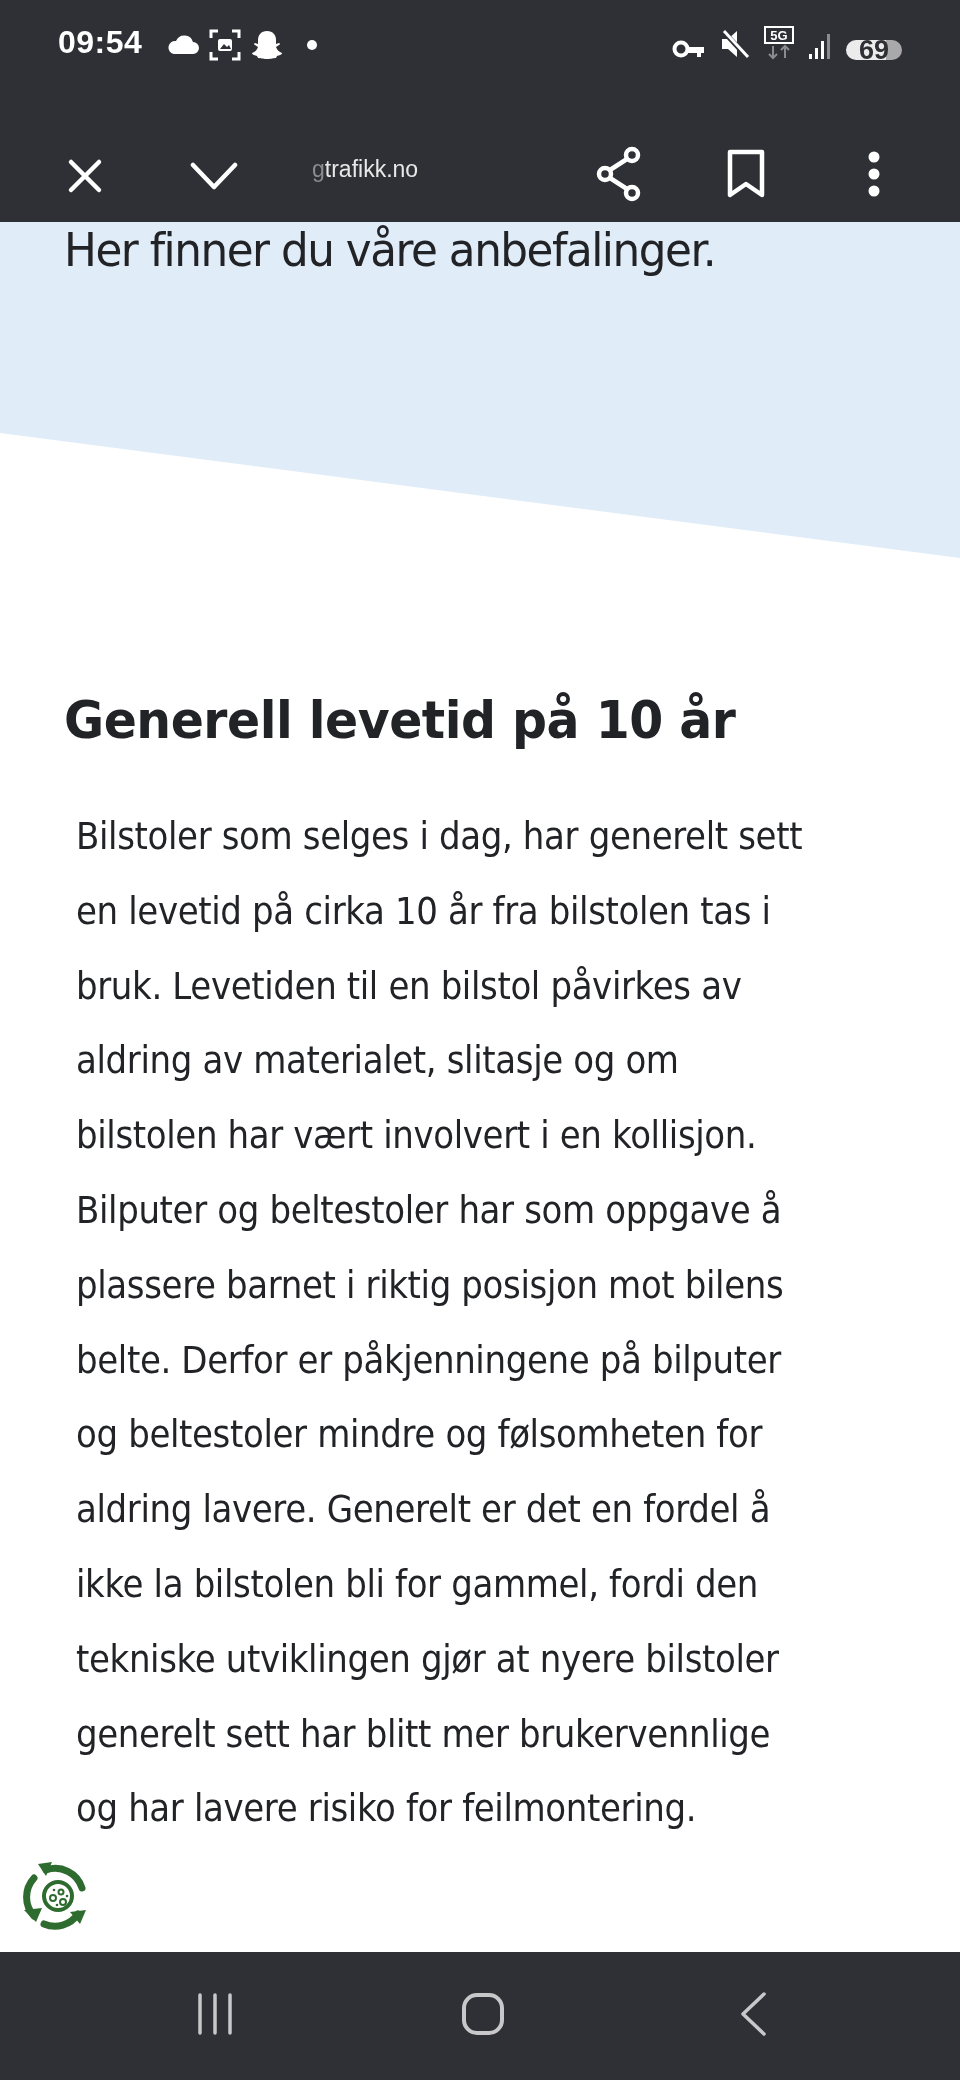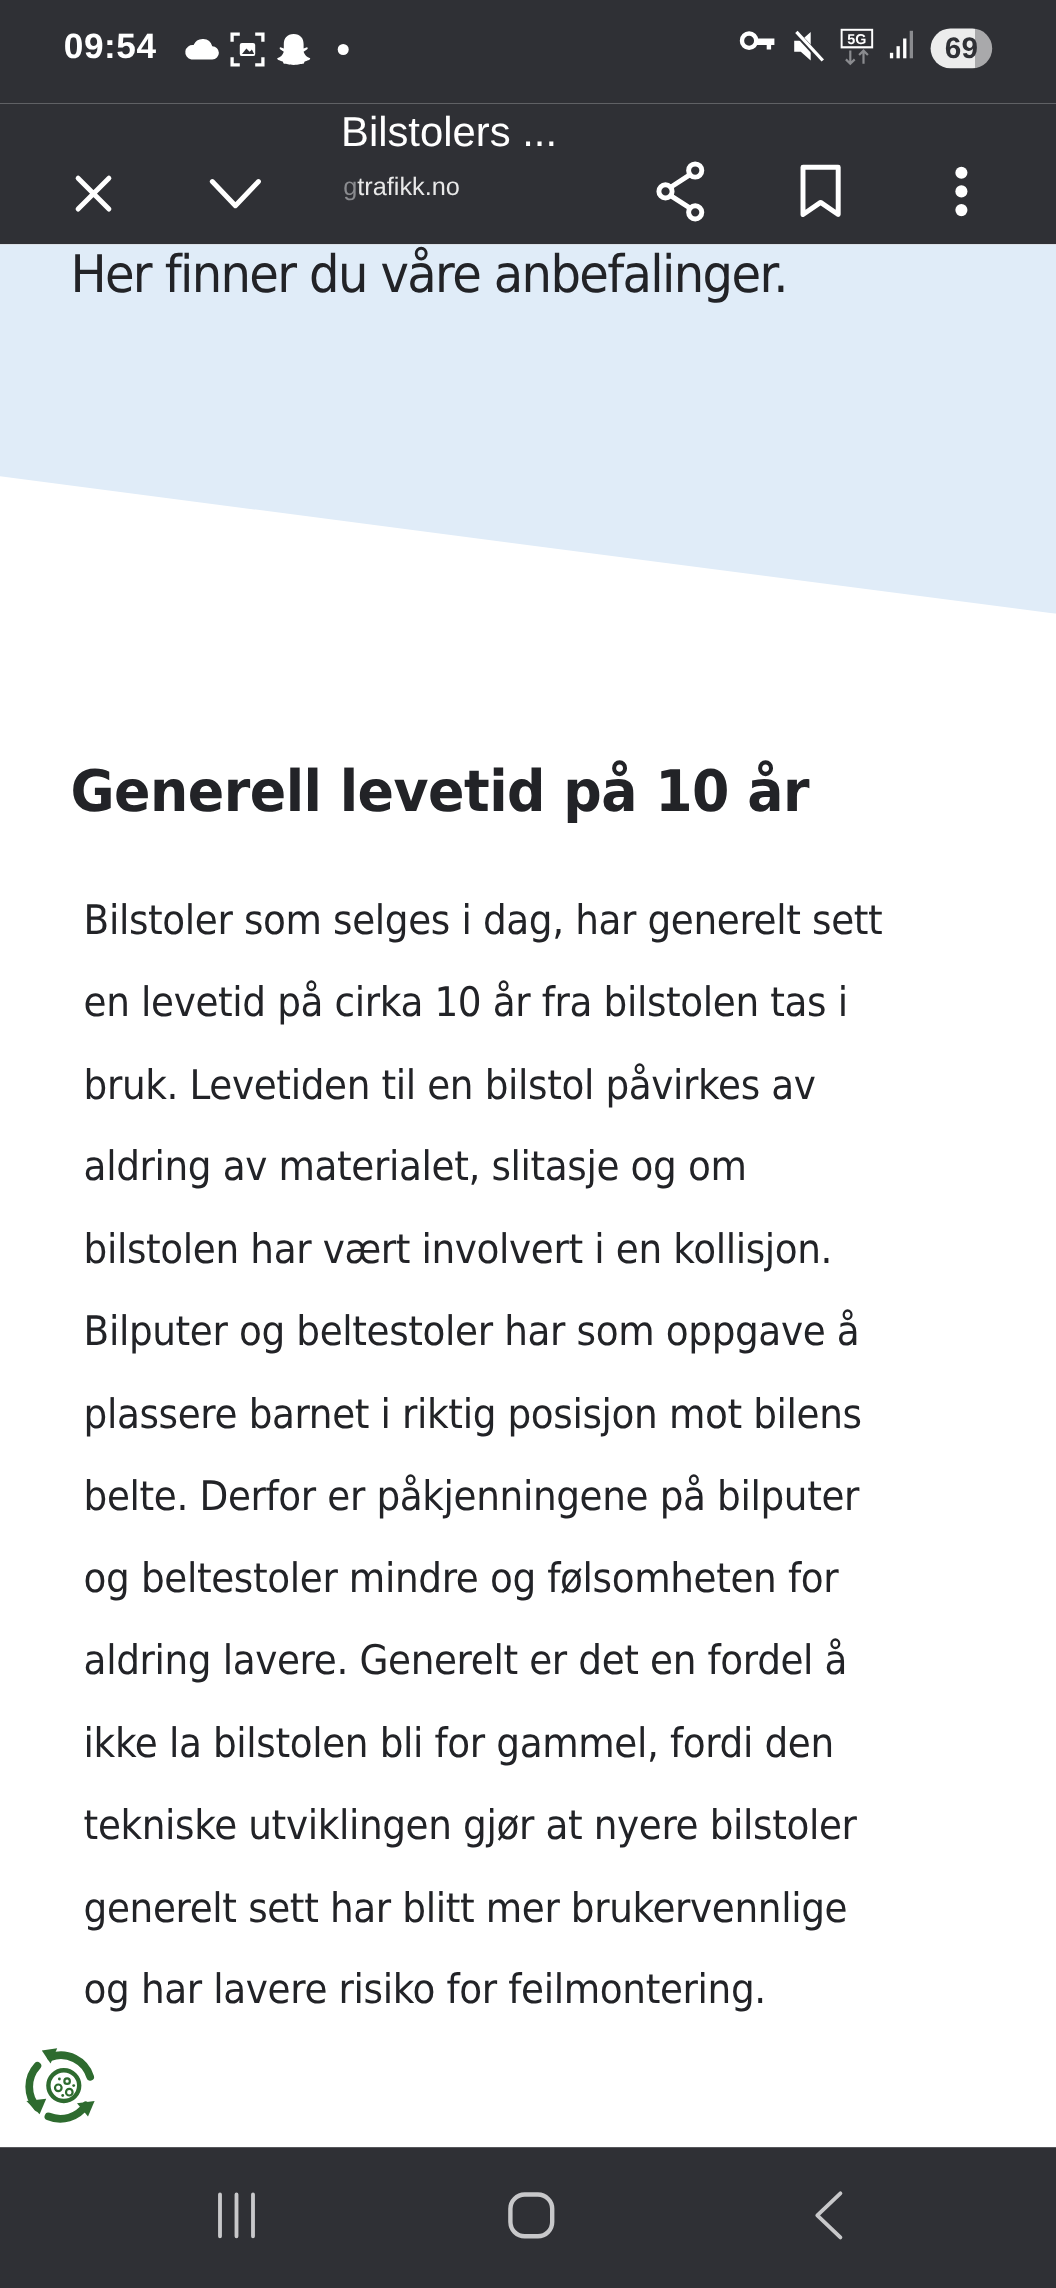--- a/index.html
+++ b/index.html
@@ -9,24 +9,24 @@
     
     .status-bar {
       position: absolute; left: 0; top: 0; width: 960px; height: 94px;
       background: #2f3035; color: #fff;
     }
     .status-time {
       position: absolute; left: 58px; top: 24px; font-family: "Liberation Sans", sans-serif;
       font-size: 32px; font-weight: 700; letter-spacing: 0.5px; color: #fff;
     }
     .status-left-icons { position: absolute; left: 166px; top: 28px; display: flex; align-items: center; gap: 8px; }
-    .status-right-icons { position: absolute; right: 58px; top: 26px; display: flex; align-items: flex-start; gap: 14px; }
+    .status-right-icons { position: absolute; right: 58px; top: 26px; display: flex; align-items: flex-end; gap: 14px; }
     .status-icon svg { display: block; }
     .battery-pill {
-      position: relative; width: 56px; height: 36px; border-radius: 18px;
+      position: relative; width: 56px; height: 20px; border-radius: 18px;
       background: linear-gradient(90deg, #ececec 0%, #ececec 72%, #a9a9ab 72%, #a9a9ab 100%);
       display: flex; align-items: center; justify-content: center;
       font-family: "Liberation Sans", sans-serif; font-weight: 700; font-size: 27px; color: #2f3035;
     }
 
     
     .toolbar {
       position: absolute; left: 0; top: 94px; width: 960px; height: 128px;
       background: #2f3035;
     }
@@ -155,21 +155,20 @@
         </svg>
     </span>
   </div>
   <div class="tb-btn tb-chevron">
     <span>
       <svg width="48" height="30" viewBox="0 0 48 30">
           <path d="M3 4 L24 26 L45 4" stroke="#fff" stroke-width="4.5" fill="none" stroke-linecap="round" stroke-linejoin="round"></path>
         </svg>
     </span>
   </div>
-  <div class="tb-title">Bilstolers ...</div>
   <div class="tb-url"><span class="fade">g</span><span>trafikk.no</span></div>
   <div class="tb-btn tb-share">
     <span>
       <svg width="50" height="56" viewBox="0 0 50 56" fill="none" stroke="#fff" stroke-width="4.5">
         <circle cx="38" cy="9" r="6"></circle>
           <circle cx="11" cy="28" r="6"></circle>
           <circle cx="38" cy="47" r="6"></circle>
         <path d="M16 24 L33 13 M16 32 L33 43"></path>
       </svg>
     </span>

